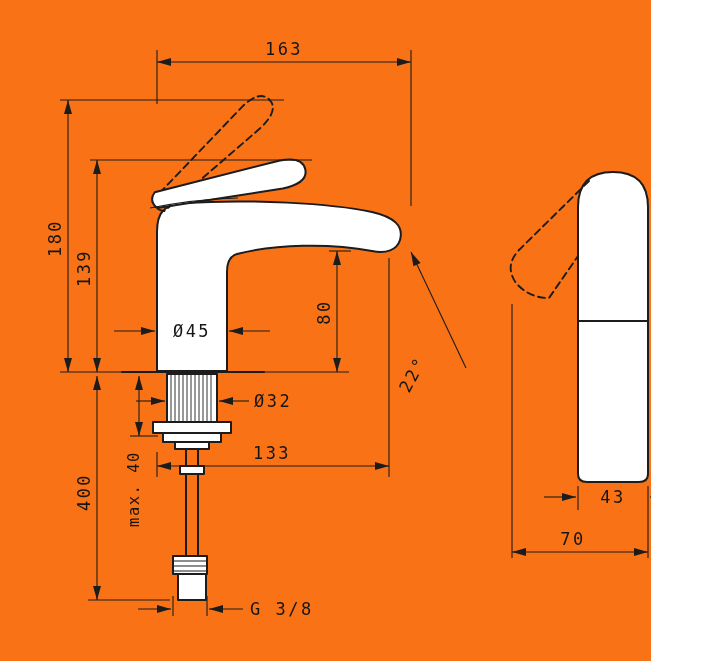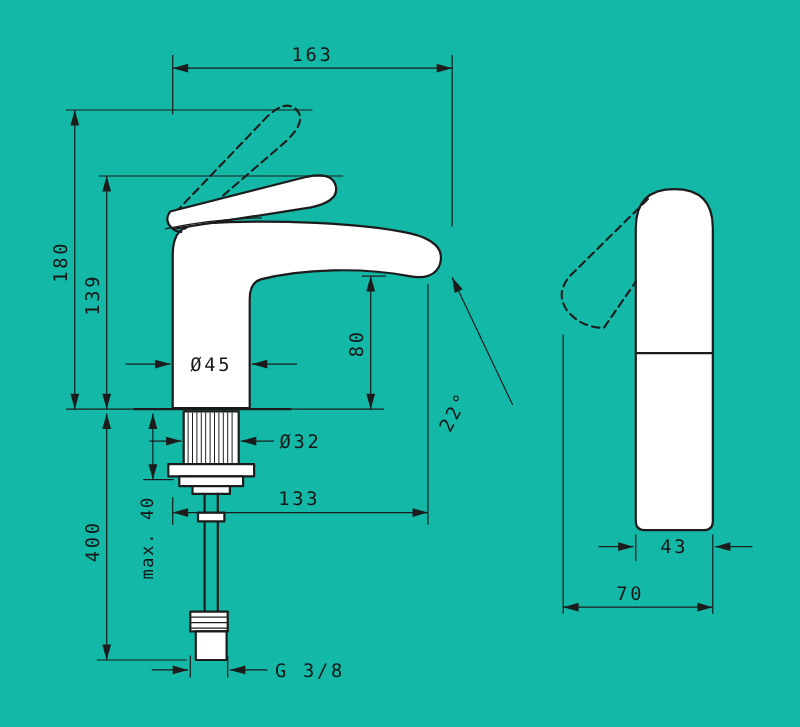--- a/index.html
+++ b/index.html
@@ -1,16 +1,16 @@
 <!DOCTYPE html>
 <html><head>
 <meta charset="utf-8">
 <style>
   html,body{margin:0;padding:0;background:#ffffff;}
-  .canvas{position:relative;width:727px;height:661px;background:#14b8a6;overflow:hidden;
+  .canvas{position:relative;width:651px;height:661px;background:#f97316;overflow:hidden;
           font-family:"DejaVu Sans Mono", monospace;}
   svg{position:absolute;left:0;top:0;}
   svg text{font-family:"DejaVu Sans Mono", monospace;font-size:17px;letter-spacing:2.5px;fill:#161616;}
   svg text.small{font-size:15.5px;letter-spacing:1.5px;}
   .outline{fill:#ffffff;stroke:#1c1c1c;stroke-width:2;stroke-linejoin:round;stroke-linecap:round;}
   .ln{stroke:#1c1c1c;stroke-width:2;fill:none;stroke-linecap:round;}
   .thin{stroke:#1c1c1c;stroke-width:1.1;fill:none;}
   .dim{stroke:#1c1c1c;stroke-width:1.1;fill:none;}
   .dash{stroke:#1c1c1c;stroke-width:1.9;fill:none;stroke-dasharray:7 4.5;stroke-linecap:round;}
   .hatch{stroke:#1c1c1c;stroke-width:0.9;}

